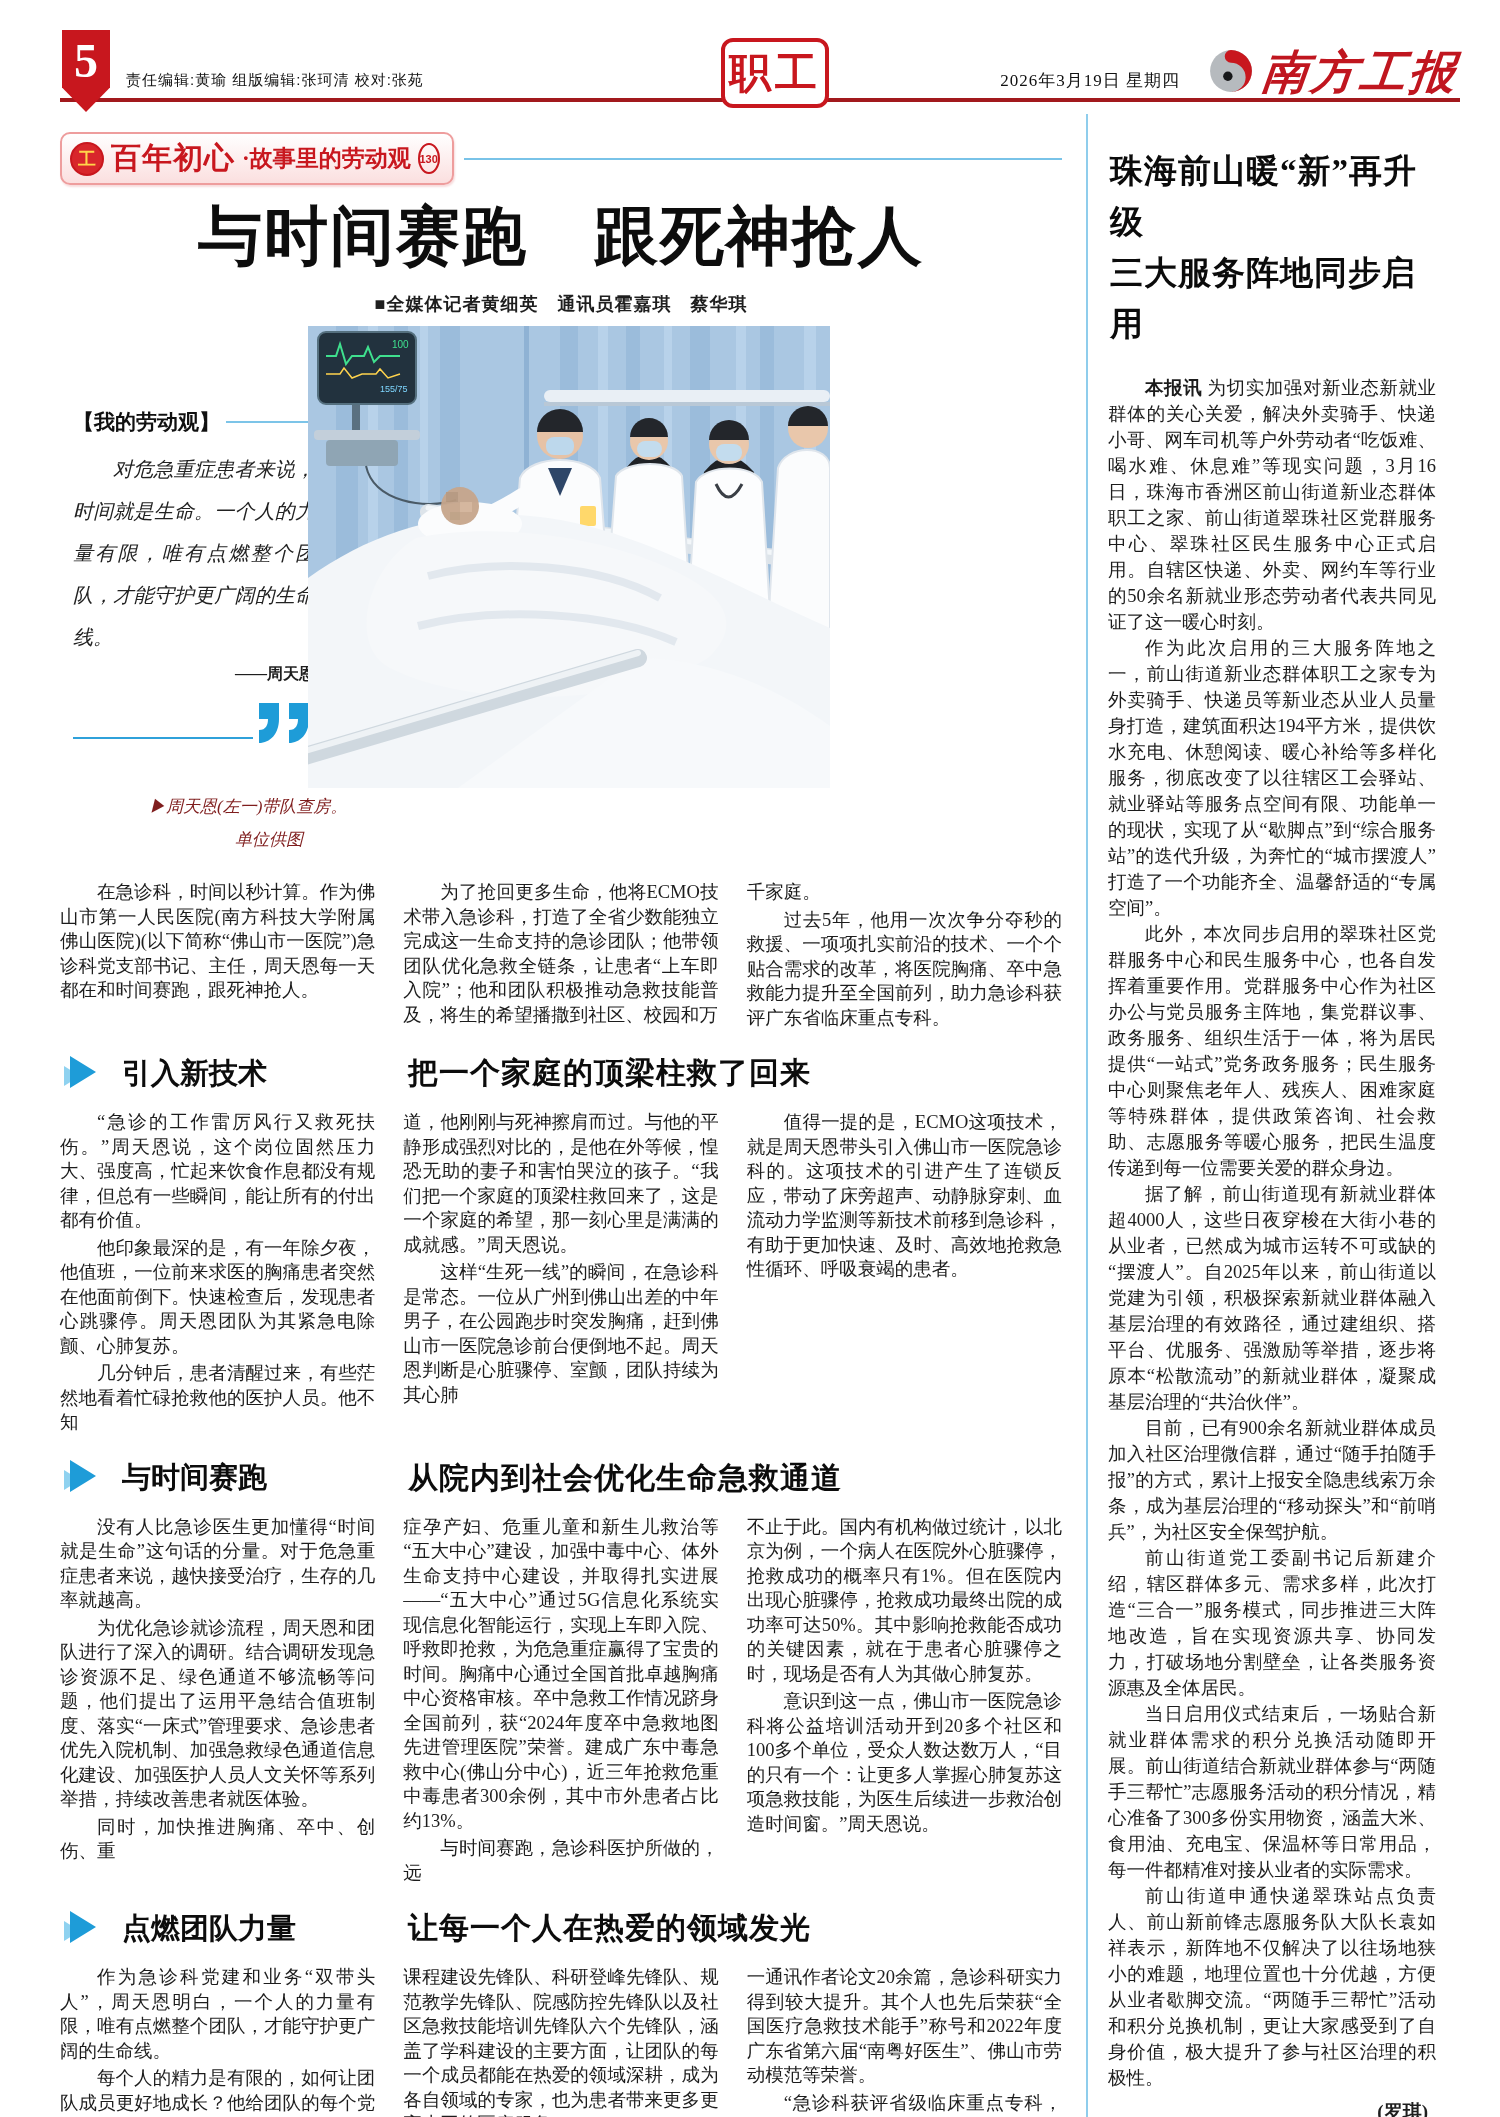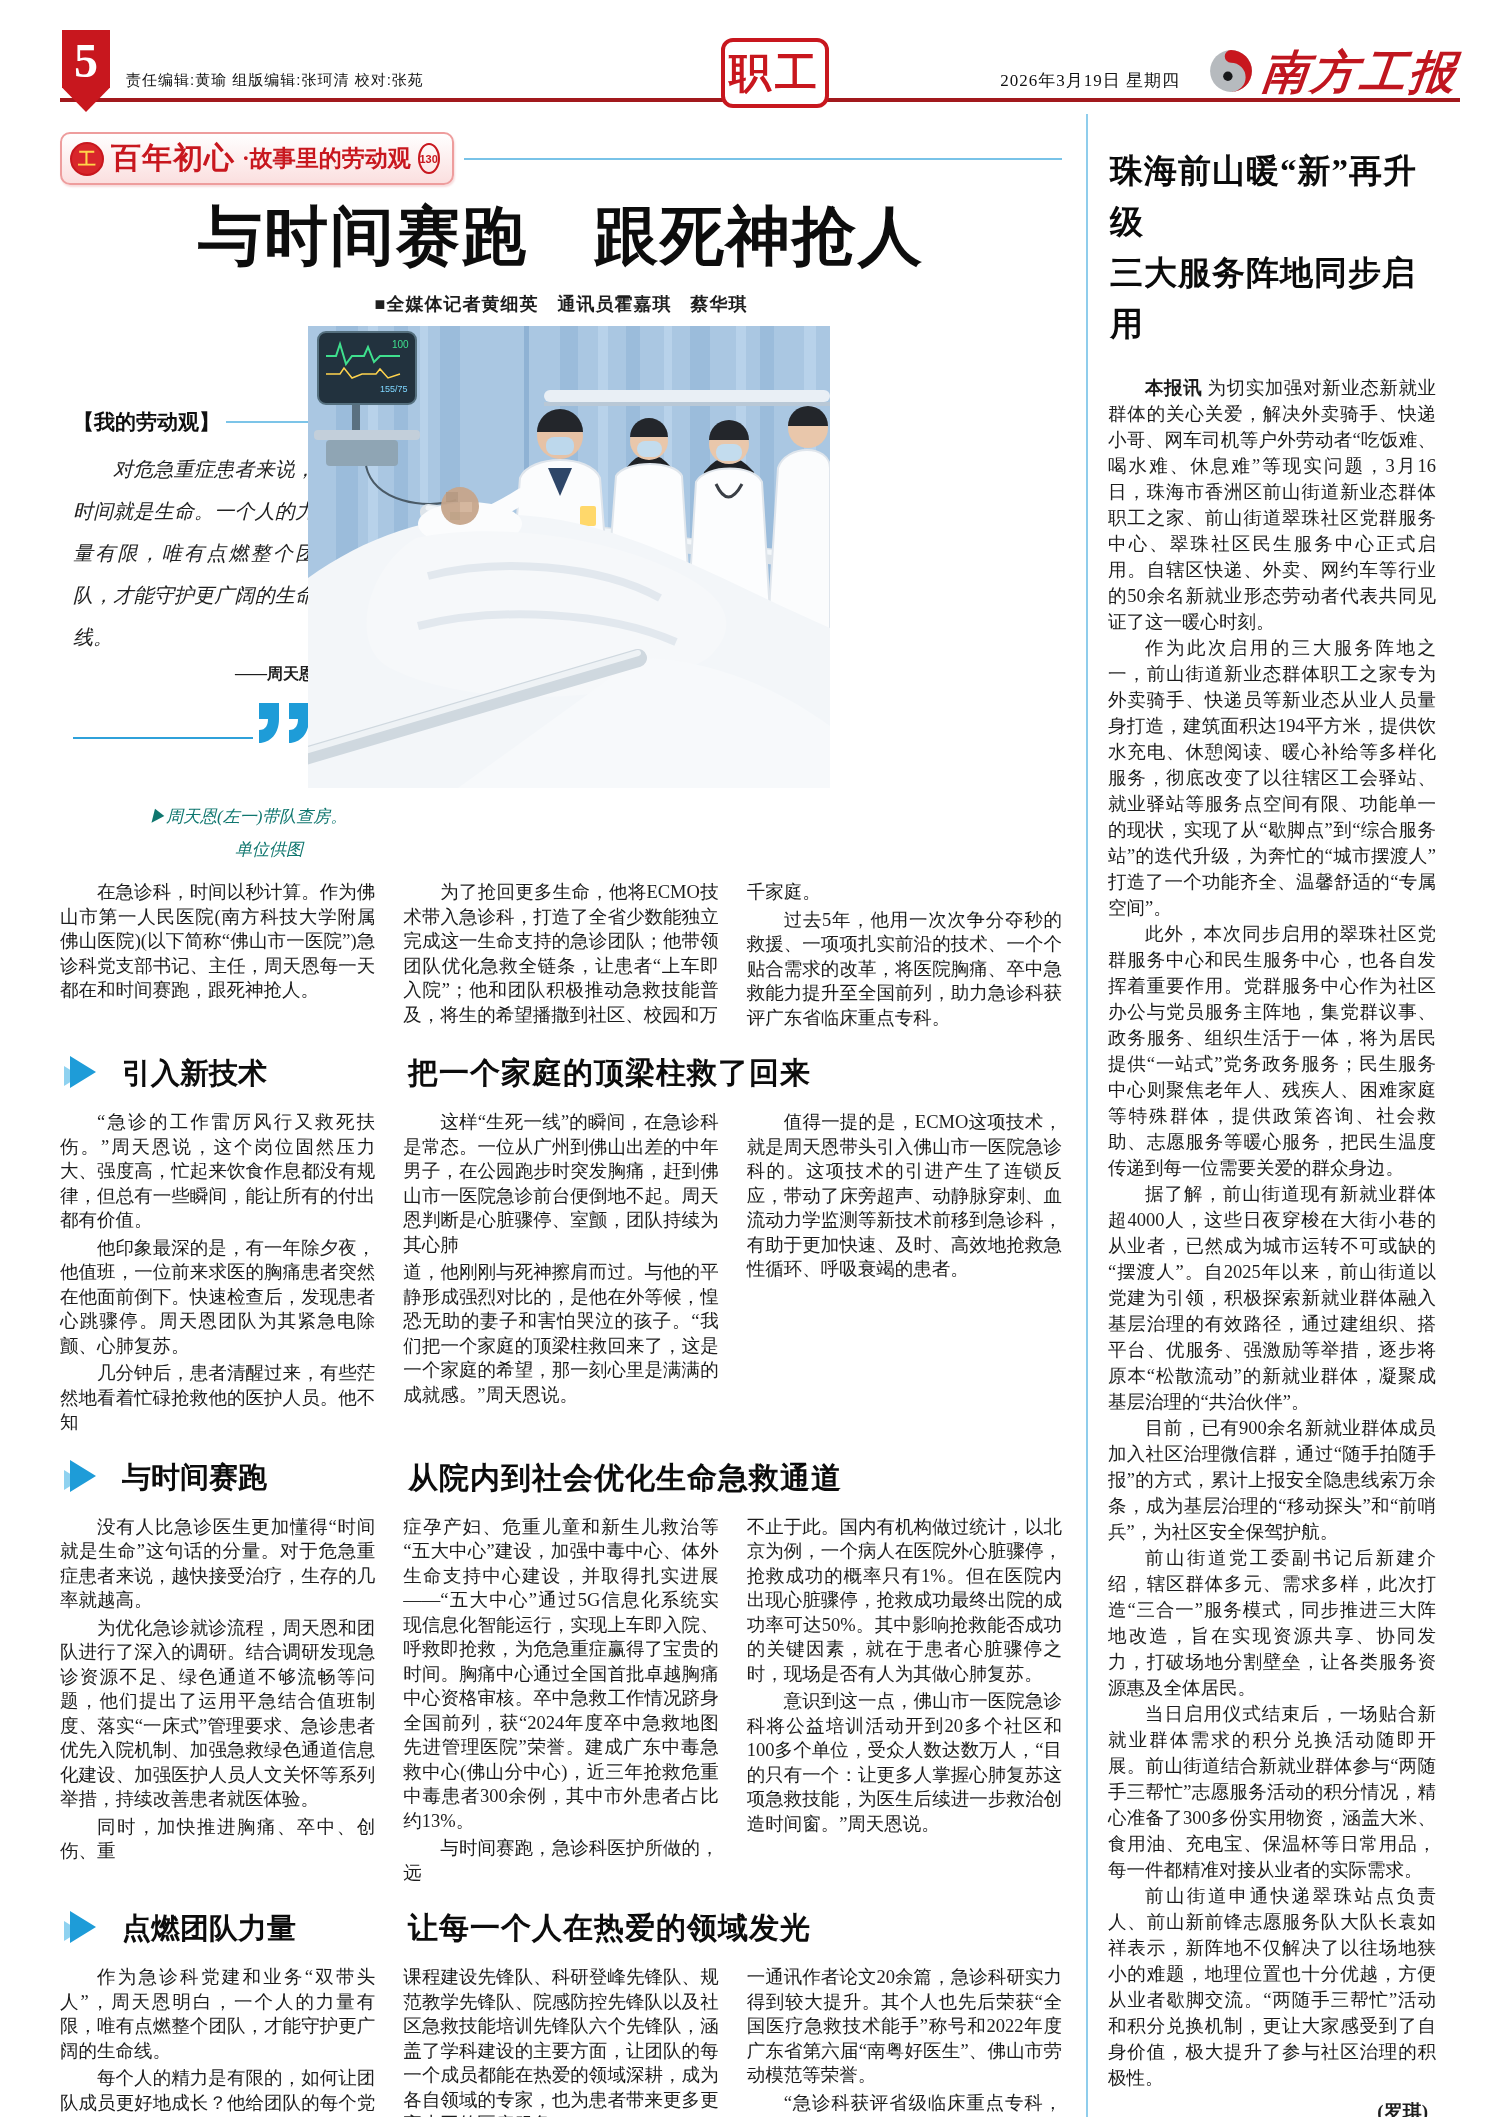--- a/index.html
+++ b/index.html
@@ -57,21 +57,21 @@
   .vp-head-row { display:flex; align-items:center; }
   .vp-head { font-family:"Liberation Sans",sans-serif; font-weight:900; font-size:21px; color:#101010; }
   .vp-head-row .hline { flex:1; height:2px; background:#7cc4e8; margin-left:6px; }
   .vp-quote { margin-top:12px; font-style:italic; font-size:20px; line-height:42px;
       text-indent:2em; text-align:justify; color:#222; }
   .vp-attrib { text-align:right; font-family:Liberation Serif, serif; font-weight:bold;
       font-size:16px; margin-top:6px; }
   .quoteline-row { display:flex; align-items:center; margin-top:30px; }
   .quoteline-row .ql { flex:1; height:2px; background:#2fa1da; }
   .qmark { margin-left:4px; transform:translateY(-12px); }
-  .photo-caption { margin-top:44px; font-style:italic; font-size:17px; white-space:nowrap; color:#0f766e; }
+  .photo-caption { margin-top:34px; font-style:italic; font-size:17px; white-space:nowrap; color:#7f1d1d; }
   .cap1 { padding-left:76px; }
   .cap2 { padding-left:162px; margin-top:10px; }
   .photo { position:absolute; left:248px; top:10px; width:522px; height:462px; background:#aac7e2; }
 
   
   .cols { display:flex; gap:28px; margin-top:16px; }
   .c { flex:1; min-width:0; }
   p.para { font-size:18.5px; line-height:24.5px; text-align:justify; text-indent:2em;
       color:#1c1c1c; margin-bottom:3px; }
   p.cont { text-indent:0; }
@@ -267,22 +267,22 @@
             <h2>把一个家庭的顶梁柱救了回来</h2>
           </div>
       </div>
       <div class="cols">
         <div class="c">
           <p class="para">“急诊的工作雷厉风行又救死扶伤。”周天恩说，这个岗位固然压力大、强度高，忙起来饮食作息都没有规律，但总有一些瞬间，能让所有的付出都有价值。</p>
           <p class="para">他印象最深的是，有一年除夕夜，他值班，一位前来求医的胸痛患者突然在他面前倒下。快速检查后，发现患者心跳骤停。周天恩团队为其紧急电除颤、心肺复苏。</p>
           <p class="para">几分钟后，患者清醒过来，有些茫然地看着忙碌抢救他的医护人员。他不知</p>
         </div>
         <div class="c">
+          <p class="para cont">道，他刚刚与死神擦肩而过。与他的平静形成强烈对比的，是他在外等候，惶恐无助的妻子和害怕哭泣的孩子。“我们把一个家庭的顶梁柱救回来了，这是一个家庭的希望，那一刻心里是满满的成就感。”周天恩说。</p>
           <p class="para">这样“生死一线”的瞬间，在急诊科是常态。一位从广州到佛山出差的中年男子，在公园跑步时突发胸痛，赶到佛山市一医院急诊前台便倒地不起。周天恩判断是心脏骤停、室颤，团队持续为其心肺</p>
-          <p class="para cont">道，他刚刚与死神擦肩而过。与他的平静形成强烈对比的，是他在外等候，惶恐无助的妻子和害怕哭泣的孩子。“我们把一个家庭的顶梁柱救回来了，这是一个家庭的希望，那一刻心里是满满的成就感。”周天恩说。</p>
         </div>
         <div class="c">
           <p class="para">值得一提的是，ECMO这项技术，就是周天恩带头引入佛山市一医院急诊科的。这项技术的引进产生了连锁反应，带动了床旁超声、动静脉穿刺、血流动力学监测等新技术前移到急诊科，有助于更加快速、及时、高效地抢救急性循环、呼吸衰竭的患者。</p>
         </div>
       </div>
 
       <div class="sec-row">
         <div class="sec-left">
           <span>
             <svg width="38" height="32" viewBox="0 0 38 32">

